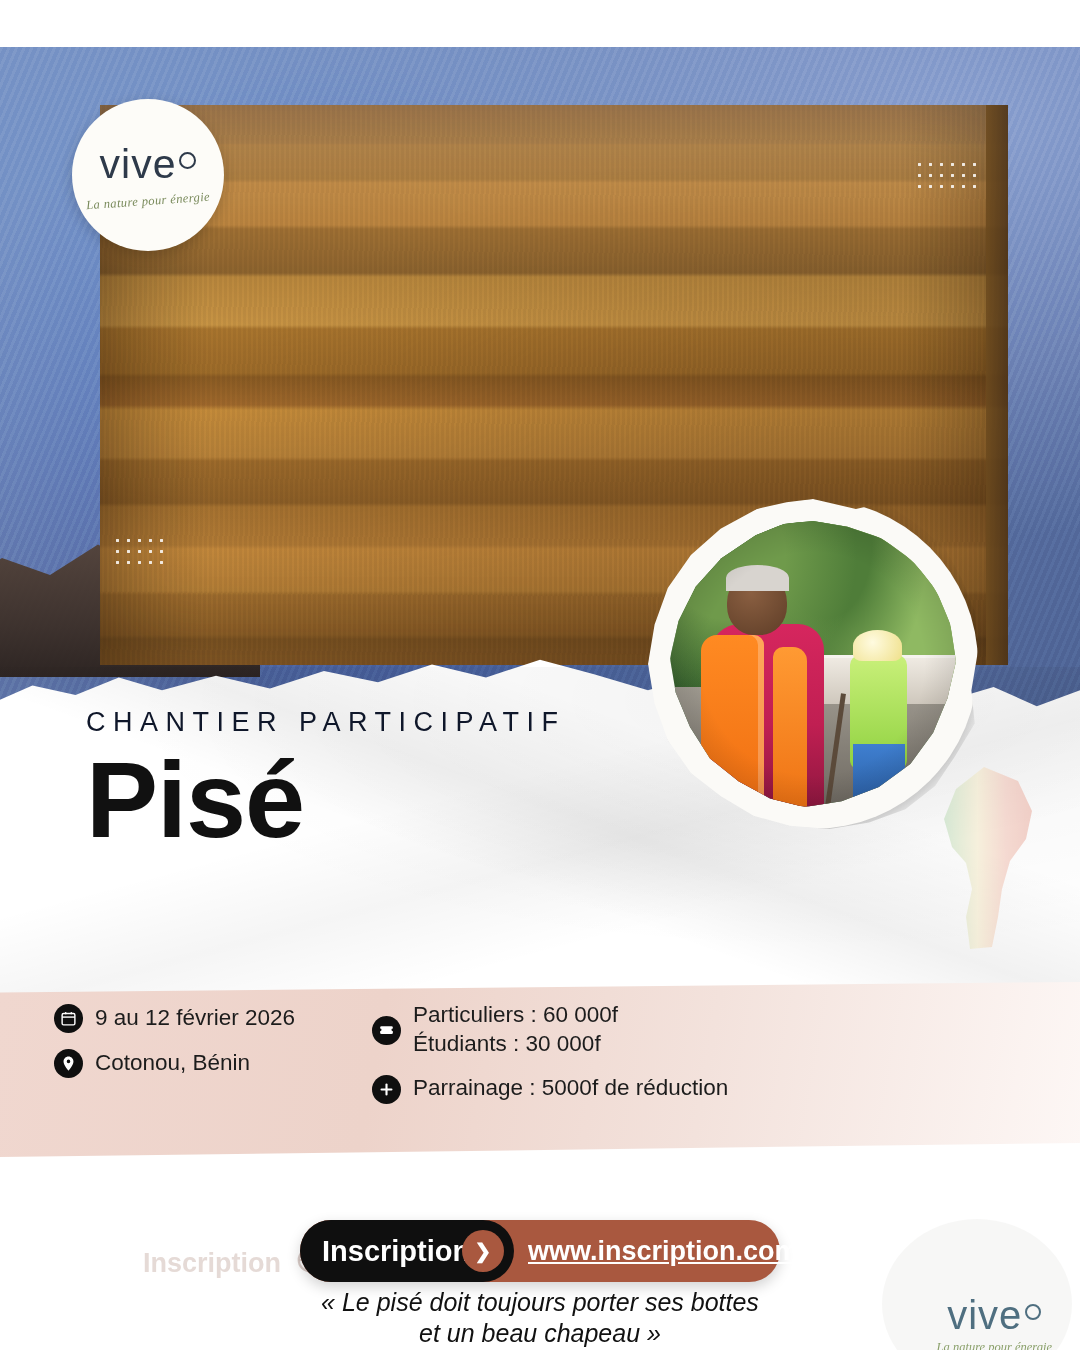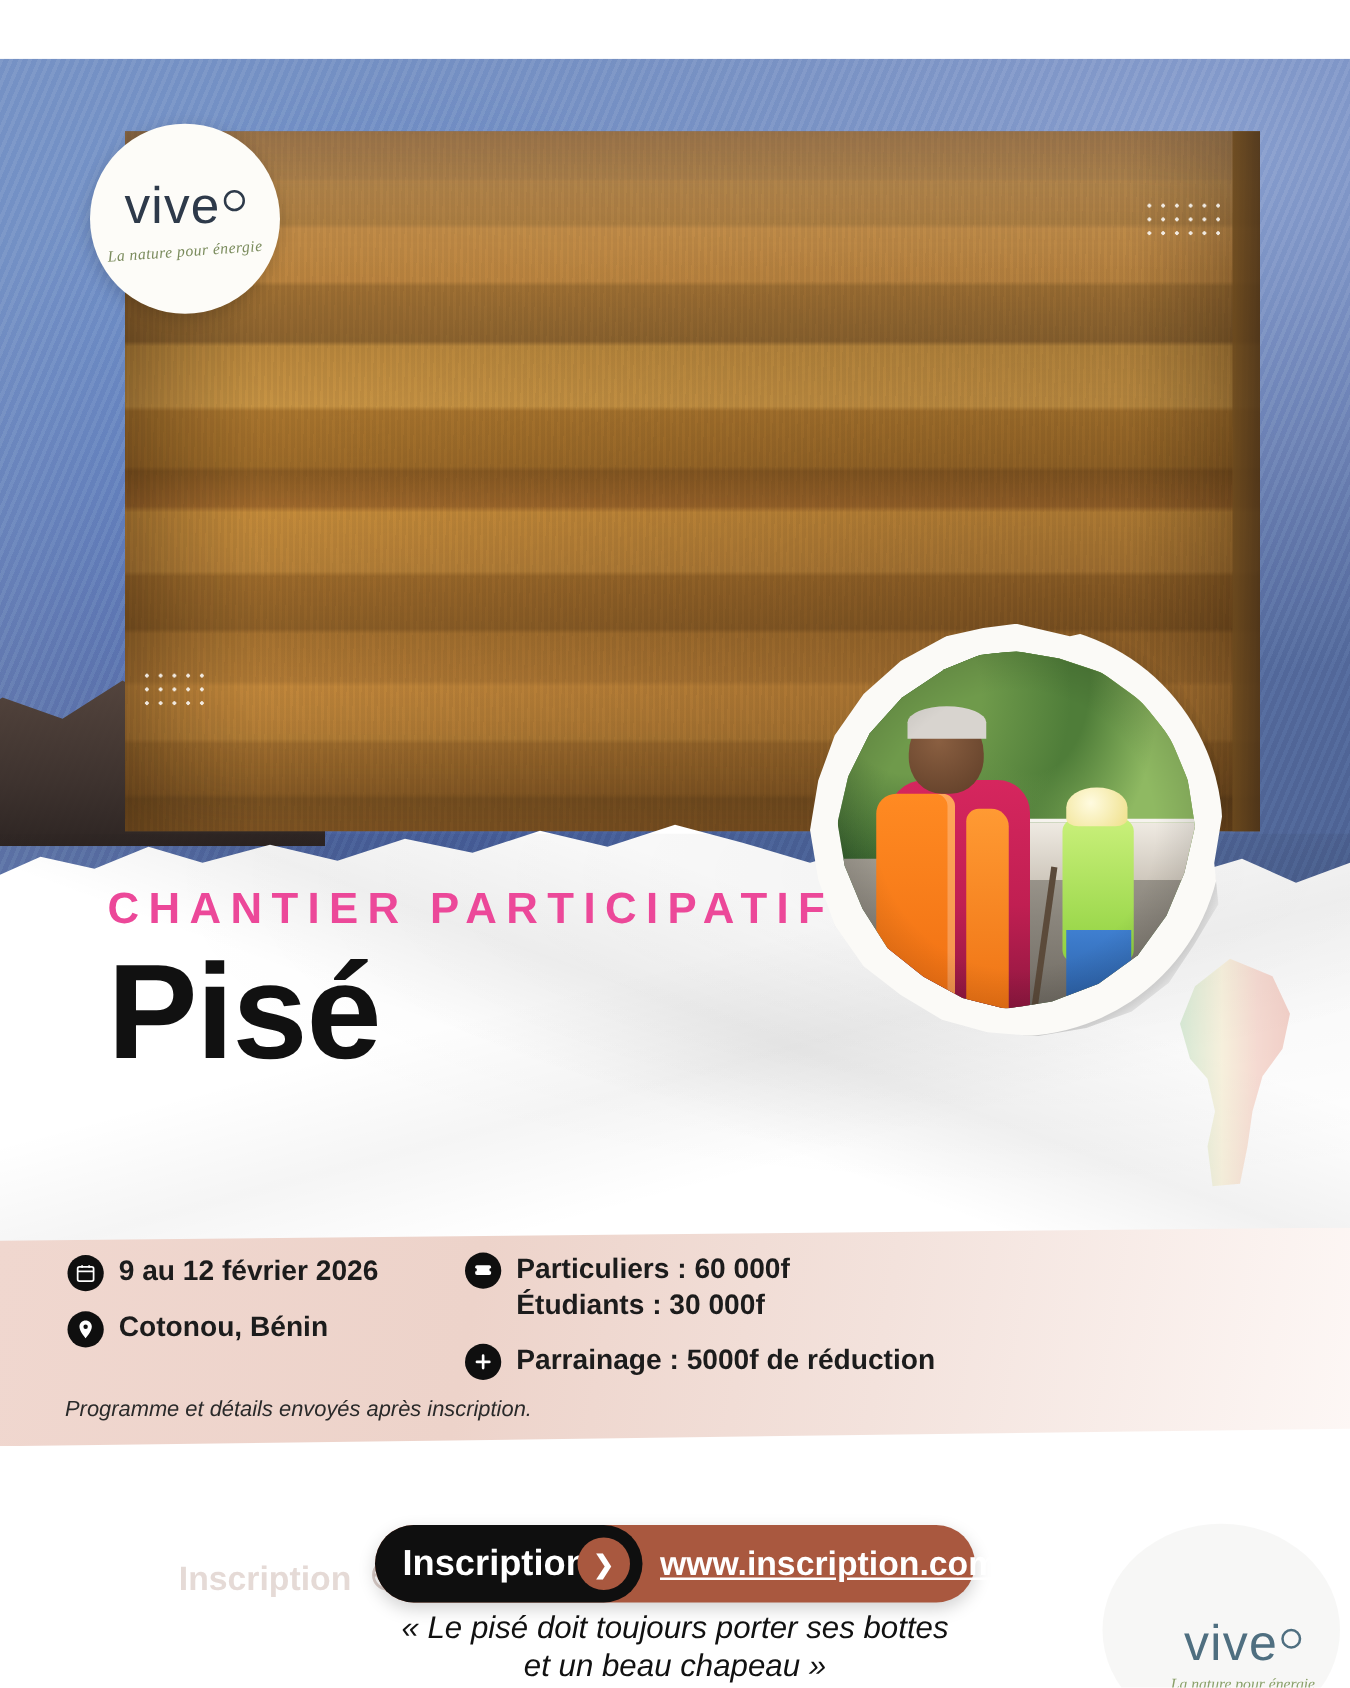--- a/index.html
+++ b/index.html
@@ -235,41 +235,41 @@
 
   
   .benin-map {
     position: absolute; right: 38px; top: 718px; width: 120px; height: 190px;
     opacity: .55;
   }
 
   
   .title-block { position: absolute; left: 86px; top: 660px; width: 700px; }
   .kicker {
-    font-size: 35px; font-weight: bold; letter-spacing: 7.5px; color: #ec4899;
+    font-size: 27px; font-weight: normal; letter-spacing: 7.5px; color: #0f172a;
   }
   .main-title {
     font-size: 108px; line-height: 1.0; font-weight: bold; color: #111111;
     letter-spacing: -1px; margin-top: 8px;
   }
   .sub-title {
     font-size: 37px; font-weight: bold; color: #1b1b1b; margin-top: 10px;
     letter-spacing: -0.3px;
   }
 
   
   .info-band {
     position: absolute; left: 0; top: 935px; width: 1080px; height: 175px;
     background: linear-gradient(100deg, #f0d7cf 0%, #edd3ca 35%, #f3e2dc 65%, #fdf7f5 100%);
     clip-path: polygon(0% 6%, 100% 0%, 100% 92%, 0% 100%);
   }
   .info-inner { position: absolute; left: 0; top: 945px; width: 1080px; }
   .info-col-left { position: absolute; left: 54px; top: 10px; }
   .info-col-right { position: absolute; left: 372px; top: 8px; }
-  .info-row { display: flex; align-items: flex-start; margin-bottom: 14px; font-weight: bold; }
+  .info-row { display: flex; align-items: center; margin-bottom: 14px; }
   .i-badge {
     width: 29px; height: 29px; border-radius: 50%; background: #0f0f0f;
     display: flex; align-items: center; justify-content: center; flex: none;
     margin-right: 12px; margin-top: 2px;
   }
   .i-badge svg { display: block; }
   .info-text { font-size: 22.5px; color: #1c1c1c; line-height: 1.3; }
   .note {
     position: absolute; left: 52px; top: 1070px; font-size: 17.5px;
     font-style: italic; color: #2a2a2a;
@@ -444,21 +444,20 @@
           <svg viewBox="0 0 24 24" width="17" height="17" fill="none" stroke="#fff" stroke-width="3" stroke-linecap="round">
             <line x1="12" y1="5" x2="12" y2="19"></line>
             <line x1="5" y1="12" x2="19" y2="12"></line>
           </svg>
         </span>
         <span class="info-text">Parrainage : 5000f de réduction</span>
       </div>
     </div>
   </div>
 
-  <div class="note">Programme et détails envoyés après inscription.</div>
 
   <div class="ghost-inscription">
     <span>Inscription</span>
     <span>
       <svg viewBox="0 0 24 24" width="30" height="30" fill="none" stroke="rgba(210,195,190,0.85)" stroke-width="1.8">
         <circle cx="12" cy="12" r="9"></circle>
         <ellipse cx="12" cy="12" rx="4" ry="9"></ellipse>
         <line x1="3" y1="12" x2="21" y2="12"></line>
       </svg>
     </span>

